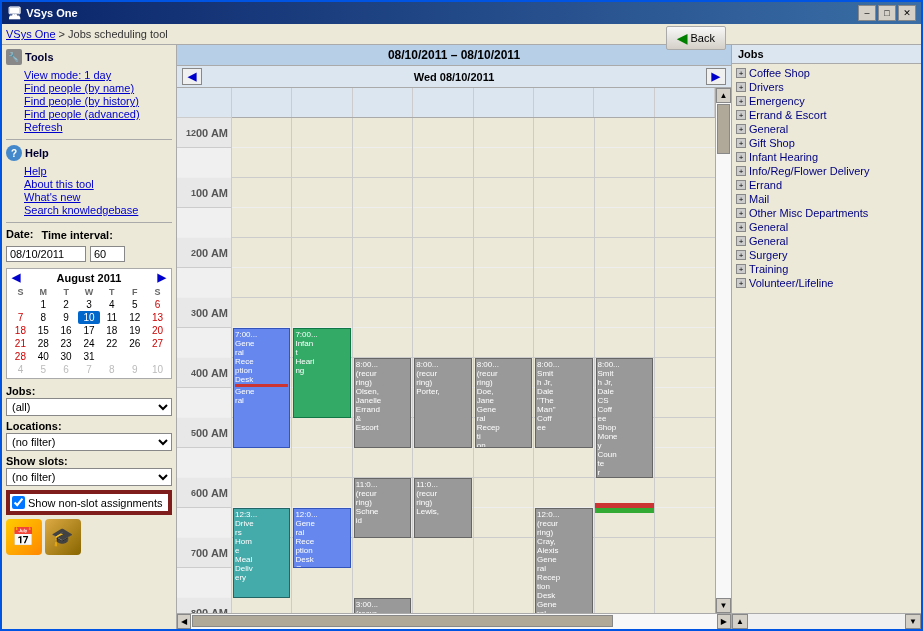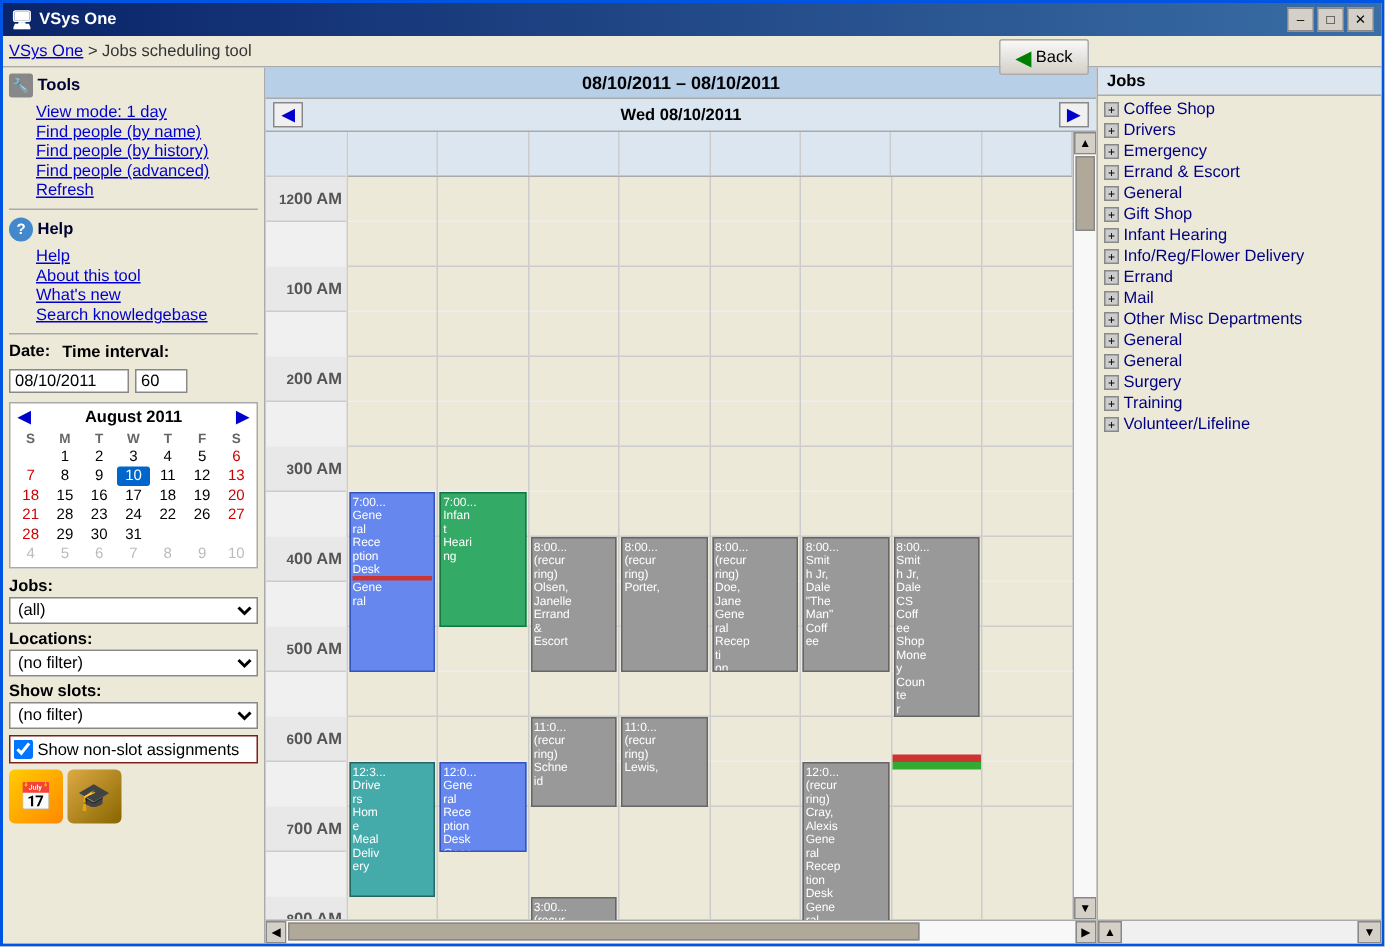--- a/index.html
+++ b/index.html
@@ -39,21 +39,21 @@
     .cal-grid { display: grid; grid-template-columns: repeat(7, 1fr); gap: 0; }
     .cal-day-header { text-align: center; font-weight: bold; font-size: 9px; color: #666; padding: 1px; }
     .cal-day { text-align: center; padding: 1px; cursor: pointer; font-size: 10px; min-width: 18px; }
     .cal-day.today { background: #0066cc; color: white; border-radius: 2px; }
     .cal-day.empty { color: #bbb; }
     .cal-day.weekend { color: #cc0000; }
     
     .filter-section { margin-bottom: 4px; }
     .filter-label { font-weight: bold; margin-bottom: 1px; }
     .filter-select { width: 100%; border: 1px solid #888; background: white; padding: 1px; font-size: 11px; }
-    .show-assign { display: flex; align-items: center; gap: 3px; margin: 3px 0; border: 1px solid #7f1d1d; padding: 2px; background: white; }
+    .show-assign { display: flex; align-items: center; gap: 3px; margin: 3px 0; border: 4px solid #7f1d1d; padding: 2px; background: white; }
     
     .bottom-icons { display: flex; gap: 3px; margin-top: 4px; }
     .bottom-icon { width: 36px; height: 36px; background: linear-gradient(135deg, #ffcc00, #ff8800); border-radius: 4px; display: flex; align-items: center; justify-content: center; font-size: 18px; }
     
     
     .calendar-area { flex: 1; display: flex; flex-direction: column; overflow: hidden; }
     .cal-top-bar { background: #b8cfe8; text-align: center; font-weight: bold; padding: 3px; font-size: 12px; border-bottom: 1px solid #aaa; }
     .cal-nav-bar { background: #dce6f1; display: flex; justify-content: space-between; align-items: center; padding: 2px 5px; border-bottom: 1px solid #aaa; }
     .cal-nav-btn { cursor: pointer; color: #0000cc; font-weight: bold; padding: 1px 5px; background: #f0f0f0; border: 1px solid #888; }
     .cal-date-label { font-weight: bold; }
@@ -193,21 +193,21 @@
 
           <div class="cal-day weekend">21</div>
           <div class="cal-day">28</div>
           <div class="cal-day">23</div>
           <div class="cal-day">24</div>
           <div class="cal-day">22</div>
           <div class="cal-day">26</div>
           <div class="cal-day weekend">27</div>
 
           <div class="cal-day weekend">28</div>
-          <div class="cal-day">29</div>
+          <div class="cal-day">40</div>
           <div class="cal-day">30</div>
           <div class="cal-day">31</div>
           <div class="cal-day empty"></div>
           <div class="cal-day empty"></div>
           <div class="cal-day empty"></div>
 
           <div class="cal-day empty">4</div>
           <div class="cal-day empty">5</div>
           <div class="cal-day empty">6</div>
           <div class="cal-day empty">7</div>

